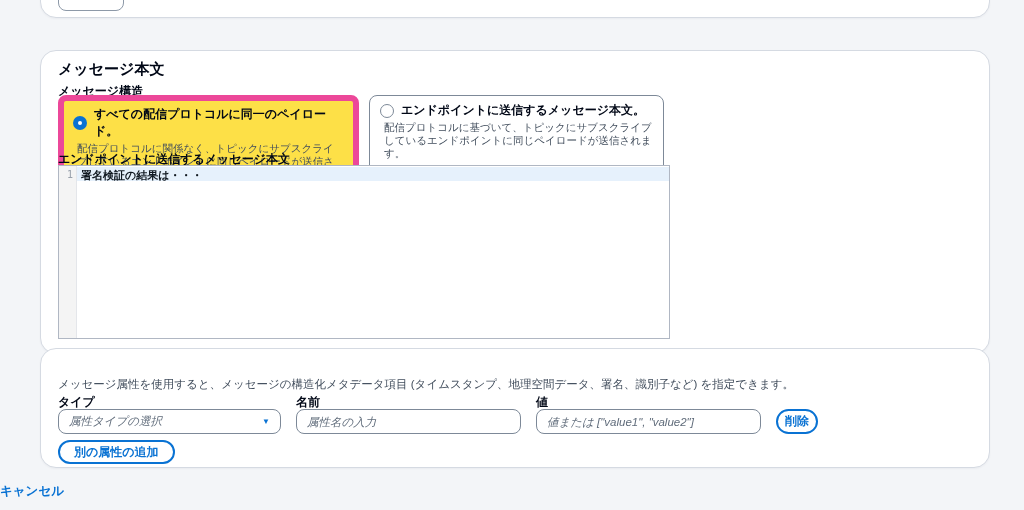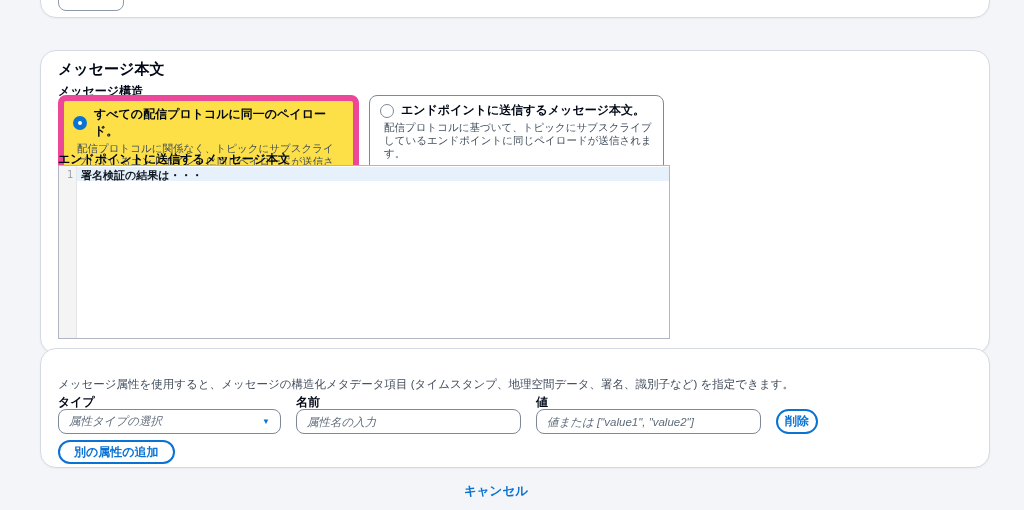--- a/index.html
+++ b/index.html
@@ -105,21 +105,21 @@
     background:#fff; border:2px solid #0972d3; color:#0972d3;
     font-weight:700; font-size:12px; border-radius:14px; cursor:pointer;
     font-family:inherit;
   }
   .btn-delete { position:absolute; left:735px; top:60px; width:42px; height:25px; padding:0; }
   .btn-add { position:absolute; left:17px; top:91px; height:24px; padding:0 14px; }
 
   
   .footer {
     position:absolute; left:0; top:478px; width:992px; height:26px;
-    display:flex; justify-content:center; align-items:center; gap:22px;
+    display:flex; justify-content:flex-start; align-items:center; gap:22px;
   }
   .cancel-link { font-size:12.5px; font-weight:700; color:#0972d3; cursor:pointer; text-decoration:none; }
   .btn-primary {
     height:25px; padding:0 16px; border:none; border-radius:13px;
     background:#ef7d1a; color:#1b2430; font-weight:700; font-size:12px;
     cursor:pointer; font-family:inherit;
   }
 </style>
 </head>
 <body>

